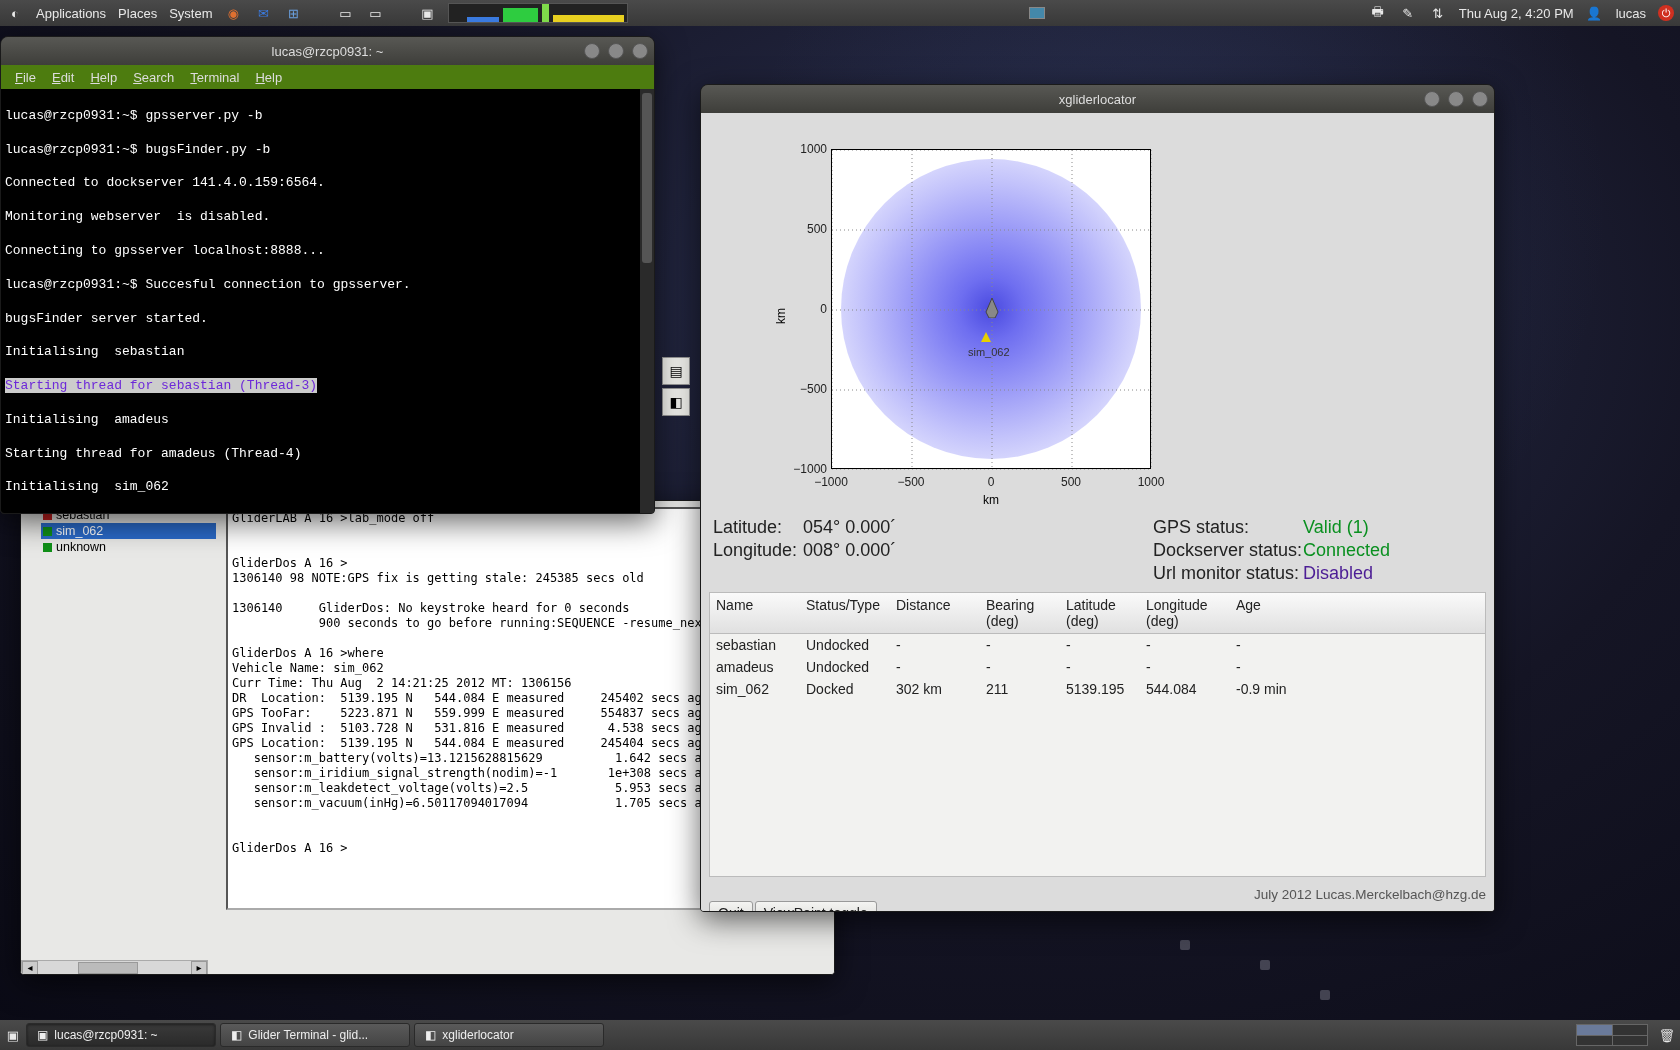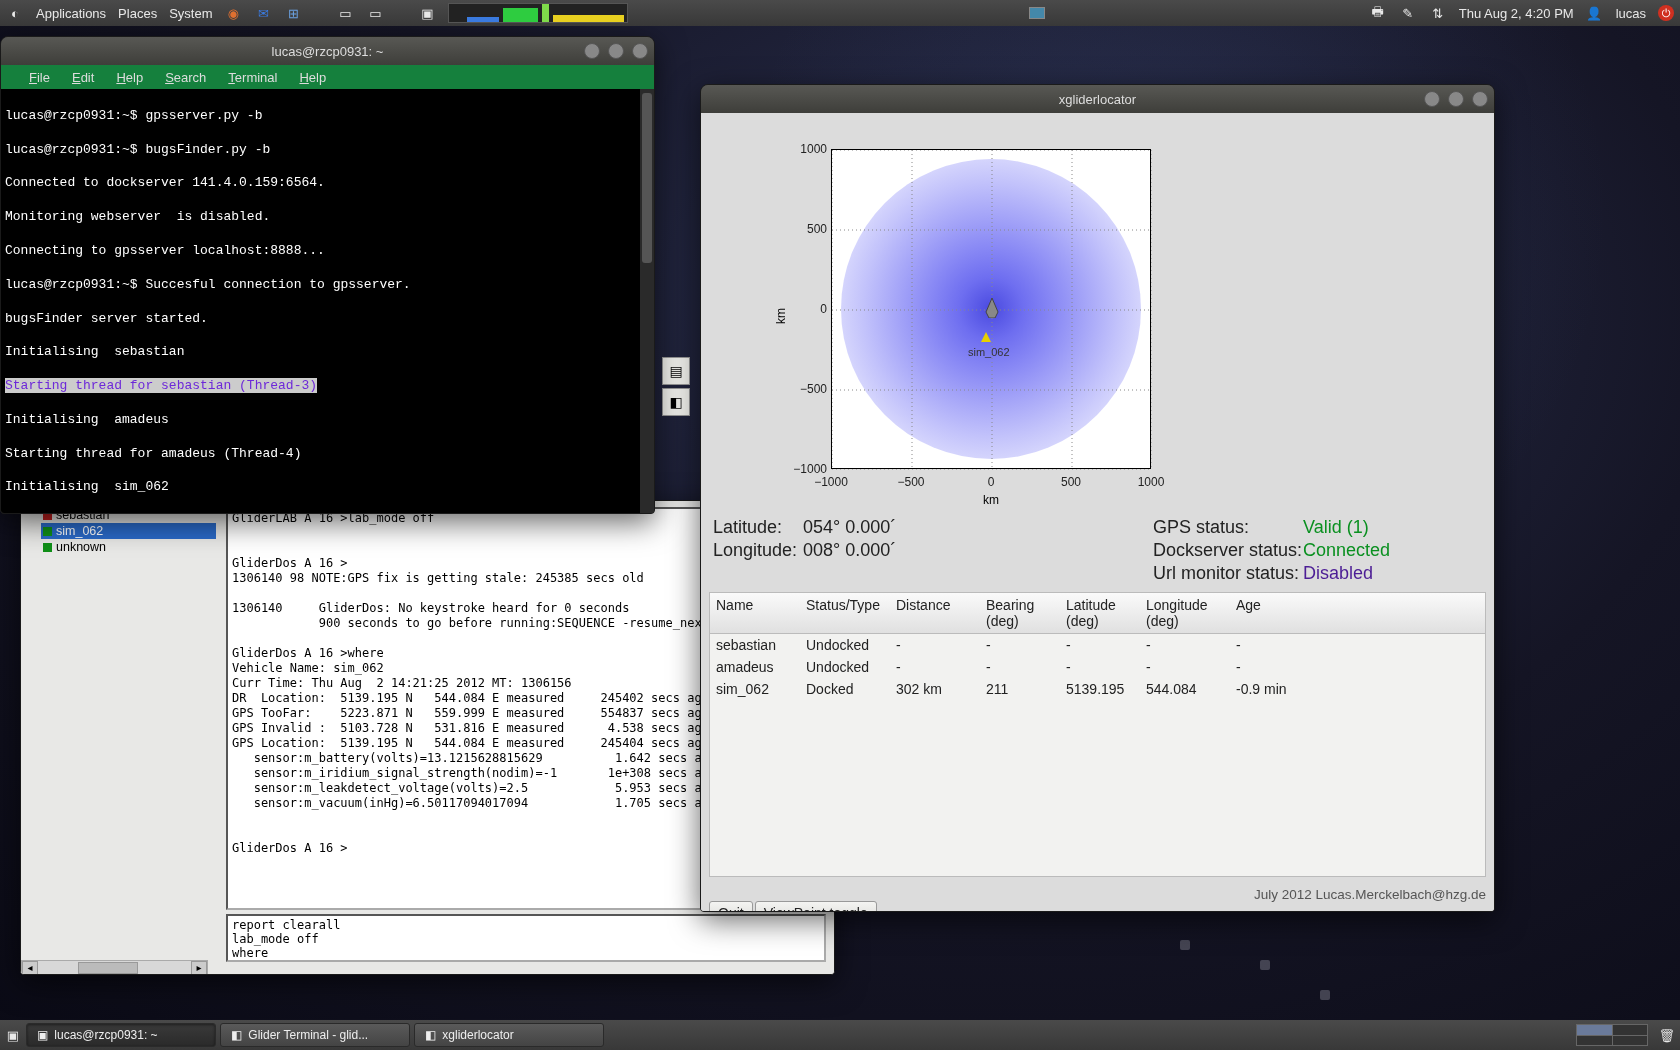--- a/index.html
+++ b/index.html
@@ -130,25 +130,25 @@
       border-radius: 50%;
       background: #888;
       border: 1px solid #555;
       cursor: pointer;
     }
 
     
     #terminal-win { top: 36px; left: 0; width: 655px; height: 478px; z-index: 500; }
     .menubar {
       height: 24px;
-      background: #15803d;
+      background: #4d7c0f;
       display: flex;
       align-items: center;
-      padding: 0 20px;
-      gap: 6px;
+      padding: 0 6px;
+      gap: 0;
       color: #ddd;
       font-size: 13px;
     }
     .menubar span { padding: 2px 8px; cursor:pointer; }
     .menubar span:first-letter { text-decoration: underline; }
     .terminal-body {
       flex: 1;
       background: #000;
       color: #fff;
       font-family: "Liberation Mono", monospace;
@@ -410,23 +410,20 @@
 GPS TooFar:    5223.871 N   559.999 E measured     554837 secs ago
 GPS Invalid :  5103.728 N   531.816 E measured      4.538 secs ago
 GPS Location:  5139.195 N   544.084 E measured     245404 secs ago
    sensor:m_battery(volts)=13.1215628815629          1.642 secs ago
    sensor:m_iridium_signal_strength(nodim)=-1       1e+308 secs ago
    sensor:m_leakdetect_voltage(volts)=2.5            5.953 secs ago
    sensor:m_vacuum(inHg)=6.50117094017094            1.705 secs ago
 
 
 GliderDos A 16 &gt;</div>
-    <div class="glider-input">report clearall
-lab_mode off
-where</div>
     <div class="hscroll">
       <div class="arrow">◂</div>
       <div class="thumb"></div>
       <div class="arrow" style="margin-left:auto">▸</div>
     </div>
   </div>
 </div>
 
 <div class="toolbar-peek">
   <div class="btn">▤</div>

